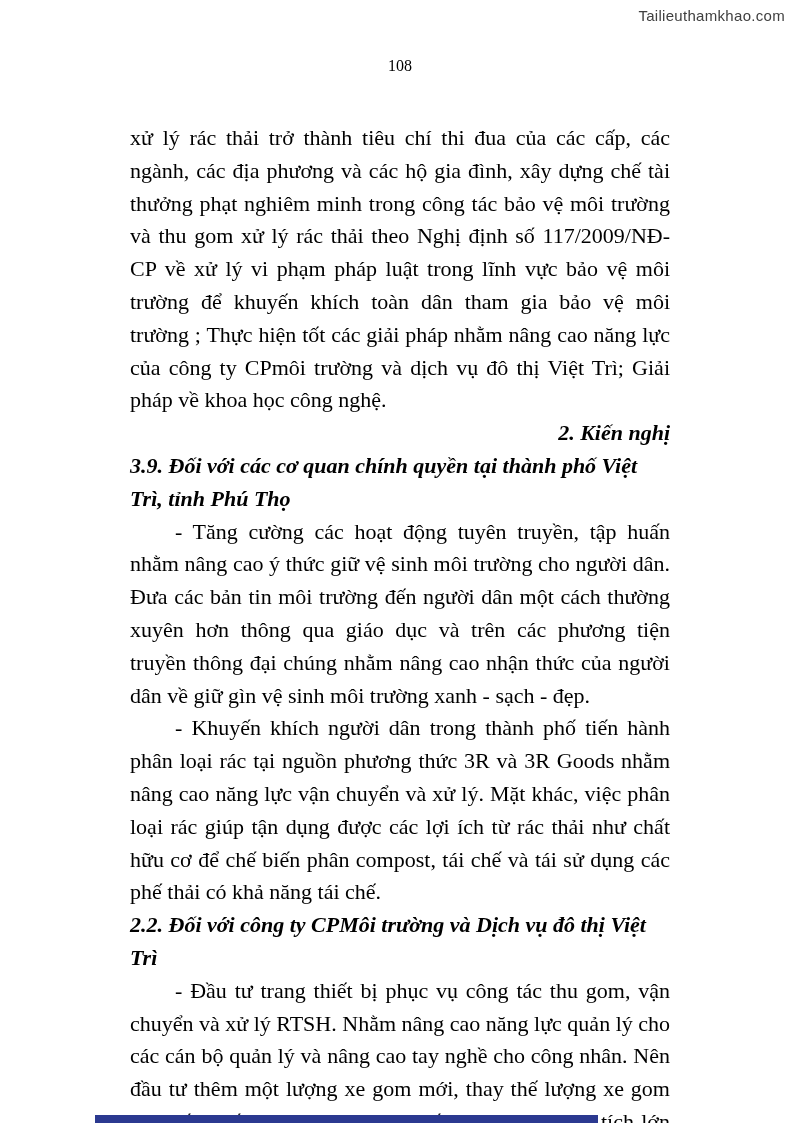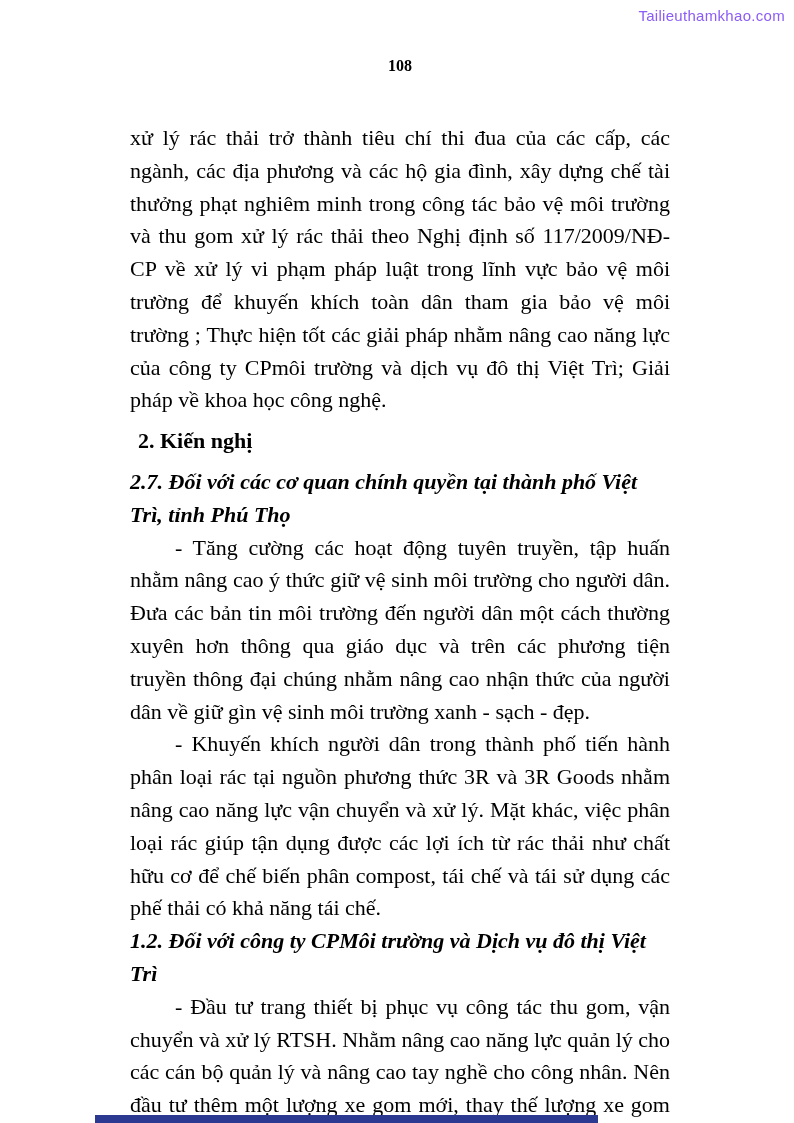--- a/index.html
+++ b/index.html
@@ -26,41 +26,41 @@
     color: #b9aba6;
     text-shadow: 1px 1px 0 #ffffff;
   }
   .page-number {
     position: absolute;
     top: 57px;
     left: 130px;
     width: 540px;
     text-align: center;
     font-size: 16px;
-    font-weight: bold;
   }
   .content {
     position: absolute;
     top: 122px;
     left: 130px;
     width: 540px;
     font-size: 22px;
     line-height: 32.8px;
   }
   .para {
     margin: 0;
     text-align: justify;
   }
   .para.indent {
     text-indent: 45px;
   }
   .h-bold {
-    margin: 8px;
+    margin: 0;
     font-weight: bold;
-    text-align: left;
+    text-align: right;
+    font-style: italic;
   }
   .h-bi {
     margin: 0;
     font-weight: bold;
     font-style: italic;
     text-align: left;
   }
   .footer-bar {
     position: absolute;
     left: 95px;
@@ -68,38 +68,38 @@
     width: 503px;
     height: 8px;
     background: #2b3990;
   }
 </style>
 </head>
 <body>
 
 <div class="page">
 
-  <div class="watermark" style="color:#8b5cf6">Tailieuthamkhao.com</div>
+  <div class="watermark" style="color:#404040">Tailieuthamkhao.com</div>
 
   <div class="page-number">108</div>
 
   <div class="content">
 
     <p class="para">xử lý rác thải trở thành tiêu chí thi đua của các cấp, các ngành, các địa phương và các hộ gia đình, xây dựng chế tài thưởng phạt nghiêm minh trong công tác bảo vệ môi trường và thu gom xử lý rác thải theo Nghị định số 117/2009/NĐ-CP về xử lý vi phạm pháp luật trong lĩnh vực bảo vệ môi trường để khuyến khích toàn dân tham gia bảo vệ môi trường ; Thực hiện tốt các giải pháp nhằm nâng cao năng lực của công ty CPmôi trường và dịch vụ đô thị Việt Trì; Giải pháp về khoa học công nghệ.</p>
 
     <p class="h-bold">2. Kiến nghị</p>
 
-    <p class="h-bi">2.7. Đối với các cơ quan chính quyền tại thành phố Việt Trì, tỉnh Phú Thọ</p>
+    <p class="h-bi">3.9. Đối với các cơ quan chính quyền tại thành phố Việt Trì, tỉnh Phú Thọ</p>
 
 
     <p class="para indent">- Tăng cường các hoạt động tuyên truyền, tập huấn nhằm nâng cao ý thức giữ vệ sinh môi trường cho người dân. Đưa các bản tin môi trường đến người dân một cách thường xuyên hơn thông qua giáo dục và trên các phương tiện truyền thông đại chúng nhằm nâng cao nhận thức của người dân về giữ gìn vệ sinh môi trường xanh - sạch - đẹp.</p>
 
     <p class="para indent">- Khuyến khích người dân trong thành phố tiến hành phân loại rác tại nguồn phương thức 3R và 3R Goods nhằm nâng cao năng lực vận chuyển và xử lý. Mặt khác, việc phân loại rác giúp tận dụng được các lợi ích từ rác thải như chất hữu cơ để chế biến phân compost, tái chế và tái sử dụng các phế thải có khả năng tái chế.</p>
 
-    <p class="h-bi">1.2. Đối với công ty CPMôi trường và Dịch vụ đô thị Việt Trì</p>
+    <p class="h-bi">2.2. Đối với công ty CPMôi trường và Dịch vụ đô thị Việt Trì</p>
 
     <p class="para indent">- Đầu tư trang thiết bị phục vụ công tác thu gom, vận chuyển và xử lý RTSH. Nhằm nâng cao năng lực quản lý cho các cán bộ quản lý và nâng cao tay nghề cho công nhân. Nên đầu tư thêm một lượng xe gom mới, thay thế lượng xe gom đã xuống cấp. Mua thêm 1 xe cuốn ép rác có dung tích lớn (20m³). Cần trình ủy ban nhân dân tỉnh và các sở ban ngành liên quan cho đặt</p>
 
   </div>
 
   <div class="footer-bar" style="background:#2b3990"></div>
 
 </div>
 
 </body></html>

